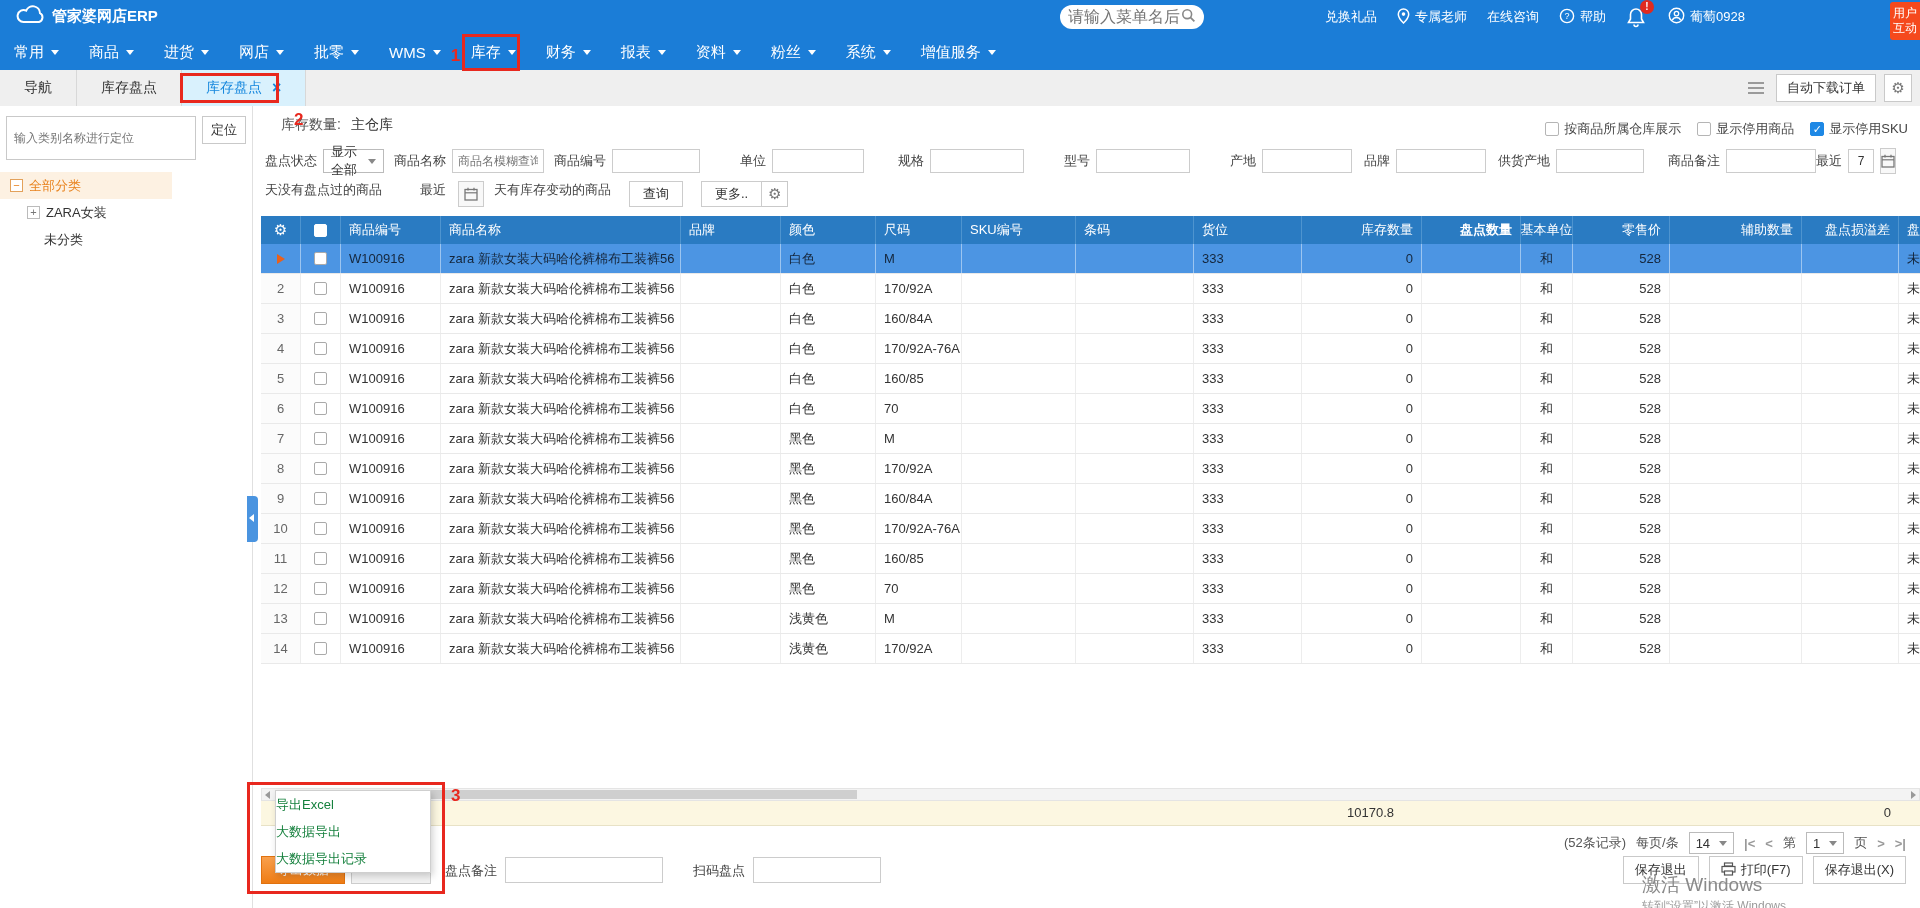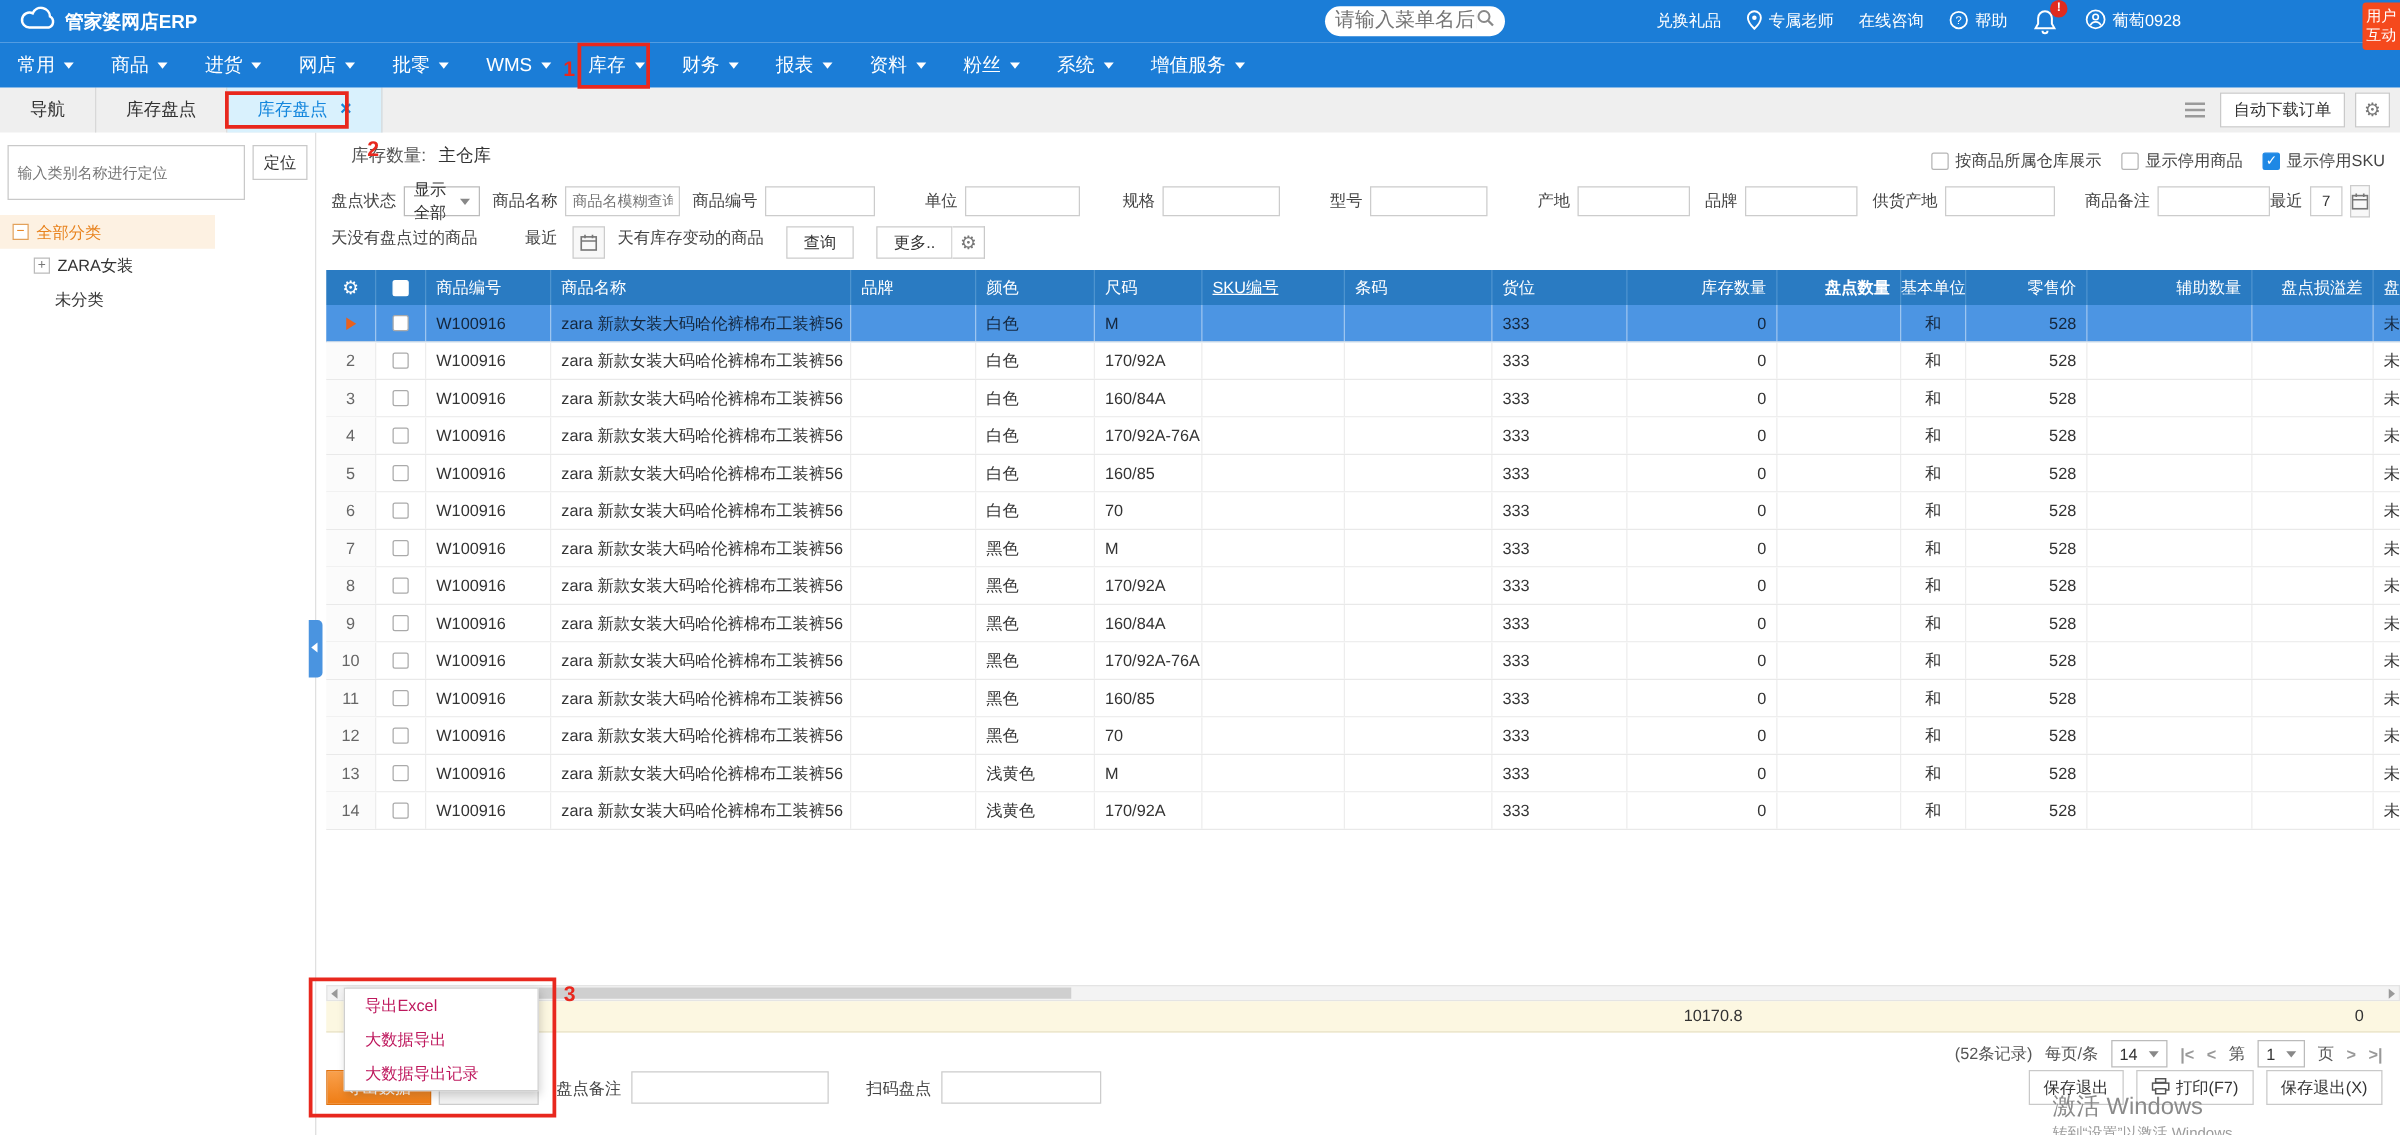--- a/index.html
+++ b/index.html
@@ -93,21 +93,21 @@
 .pgsel{border:1px solid #bbb;height:22px;display:inline-flex;align-items:center;padding:0 6px;gap:9px;background:#fff;color:#333}
 .pnav{color:#999;font-weight:bold;font-size:13px}
 .footer{position:absolute;left:8px;top:750px;right:0;height:32px;font-size:13px;color:#444}
 .btn-orange{position:absolute;left:0;top:0;width:84px;height:28px;background:linear-gradient(#f9a04c,#ef7d15);border:1px solid #e0720f;color:#fff;font-size:13px}
 .btn-gray{position:absolute;left:90px;top:0;width:80px;height:28px;background:#f2f2f2;border:1px solid #ccc}
 .flabel{position:absolute;top:6px}
 .finput{position:absolute;top:1px;height:26px;border:1px solid #ccc;padding:0 5px;font-size:12px}
 .fright{position:absolute;right:14px;top:0;display:flex;gap:10px}
 .btn-white{background:#fff;border:1px solid #c9c9c9;height:28px;padding:0 11px;display:flex;align-items:center;gap:5px;font-size:13px;color:#333}
 .popup{position:absolute;left:22px;top:684px;width:156px;background:#fff;border:1px solid #cfcfcf;box-shadow:2px 3px 7px rgba(0,0,0,.18);z-index:20}
-.pitem{height:27px;line-height:27px;padding-left:16px;font-size:13px;color:#be185d}
+.pitem{height:27px;line-height:27px;font-size:13px;color:#15803d}
 .rb3{left:-6px;top:676px;width:198px;height:112px}
 .rl3{left:198px;top:680px}
 .strip{position:absolute;left:253px;top:894px;right:0;height:14px;background:#d6d6d6}
 .wm1{position:absolute;left:1642px;top:872px;font-size:19px;color:#8a8a8a;z-index:30}
 .wm2{position:absolute;left:1642px;top:898px;font-size:12px;color:#9b9b9b;z-index:30}
 </style>
 </head>
 <body>
 
 <header class="topbar">
@@ -351,21 +351,21 @@
           <span class="hgear">⚙</span>
         </div>
         <div class="th c" style="width: 40px;">
           <div class="hcb"></div>
         </div>
         <div class="th l" style="width: 100px;">商品编号</div>
         <div class="th l" style="width: 240px;">商品名称</div>
         <div class="th l" style="width: 100px;">品牌</div>
         <div class="th l" style="width: 95px;">颜色</div>
         <div class="th l" style="width: 86px;">尺码</div>
-        <div class="th l" style="width: 114px; text-decoration: underline;">SKU编号</div>
+        <div class="th l" style="width: 114px;">SKU编号</div>
         <div class="th l" style="width: 118px;">条码</div>
         <div class="th l" style="width: 108px;">货位</div>
         <div class="th r" style="width: 120px;">库存数量</div>
         <div class="th r" style="width: 99px; font-weight: bold;">盘点数量</div>
         <div class="th c" style="width: 52px;">基本单位</div>
         <div class="th r" style="width: 97px;">零售价</div>
         <div class="th r" style="width: 132px;">辅助数量</div>
         <div class="th r" style="width: 97px;">盘点损溢差</div>
         <div class="th l" style="width: 40px;">盘点状态</div>
       </div>

